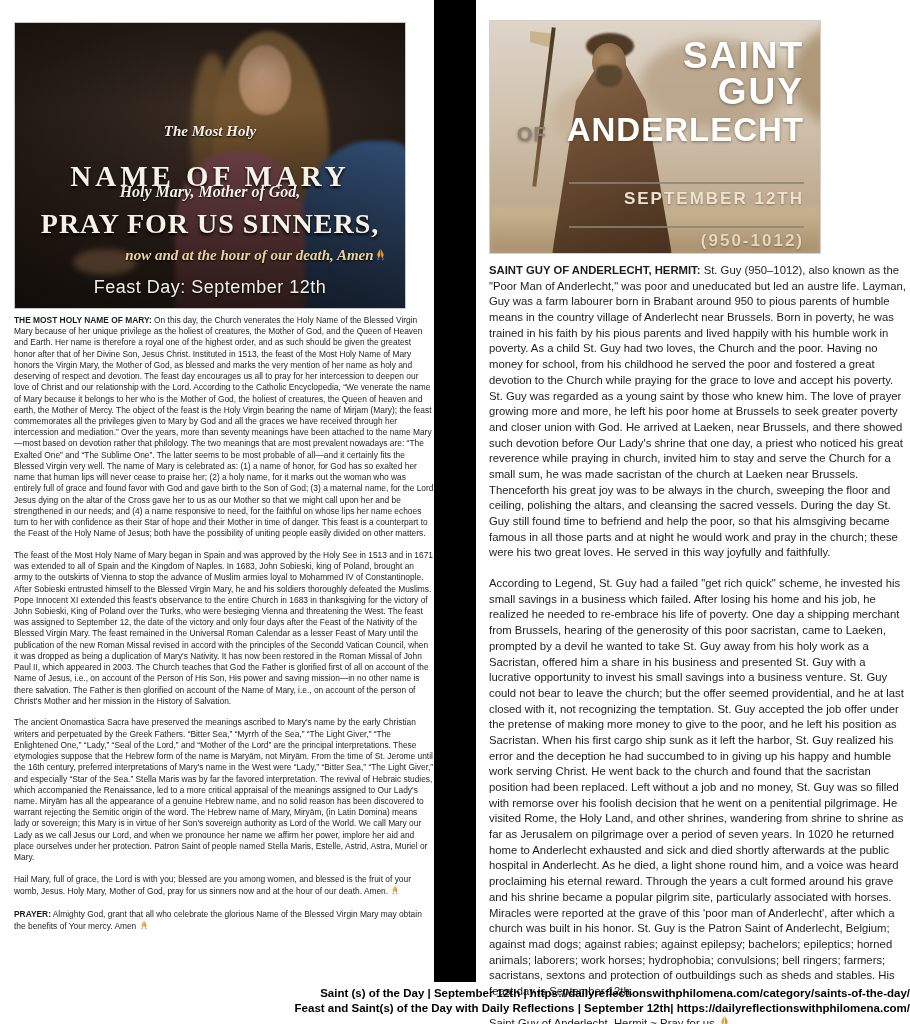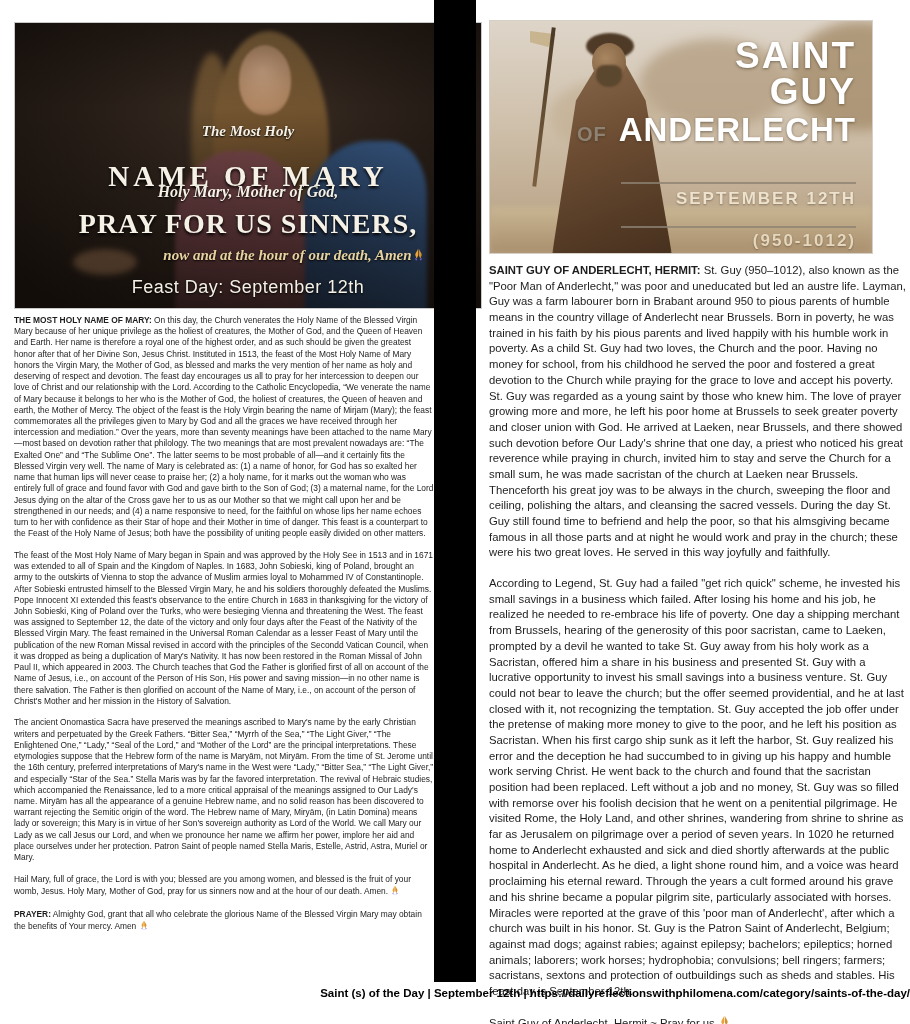--- a/index.html
+++ b/index.html
@@ -8,21 +8,21 @@
     font-family:"Liberation Sans",sans-serif;overflow:hidden;
     -webkit-font-smoothing:antialiased;
   }
   
   .left-col{position:absolute;left:14px;top:22px;width:420px;}
   .right-col{position:absolute;left:489px;top:20px;width:418px;}
   .divider-bar{position:absolute;left:434px;top:0;width:42px;height:982px;background:#000;}
 
   
   .poster-mary{
-    position:relative;width:468px;height:287px;overflow:hidden;
+    position:relative;width:392px;height:287px;overflow:hidden;
     background:radial-gradient(ellipse 340px 240px at 52% 30%, #3a2d24 0%, #241b15 55%, #150f0b 100%);
     border:1px solid #c9c9c9;box-sizing:border-box;text-align:center;
   }
   .m-art{position:absolute;inset:0;}
   .m-hair{position:absolute;left:198px;top:8px;width:116px;height:215px;border-radius:48% 52% 42% 46%;
     background:linear-gradient(175deg,#8a6a40 0%,#6d4f2c 45%,#3a2a18 100%);filter:blur(2px);}
   .m-hair2{position:absolute;left:176px;top:30px;width:42px;height:170px;border-radius:50%;
     background:linear-gradient(#7c5d37,#40301c);filter:blur(3px);}
   .m-face{position:absolute;left:224px;top:22px;width:52px;height:70px;border-radius:50% 50% 46% 46%;
     background:radial-gradient(circle at 45% 38%,#cfa786 0%,#b08662 70%,#8a6648 100%);filter:blur(1px);}
@@ -41,21 +41,21 @@
   .pm-sub3{top:224px;font:italic bold 15px "Liberation Serif",serif;color:#e7d3a0;text-shadow:0 1px 2px #000;padding-left:46px;}
   .pm-feast{top:254px;font-weight:normal;font-size:18px;letter-spacing:.5px;text-shadow:0 1px 2px #000;}
 
   
   .article-left{margin-top:6px;font-size:8.4px;line-height:1.335;color:#1d1d1d;}
   .article-left p{margin:0 0 10.5px 0;}
   .lead{font-weight:bold;}
 
   
   .poster-guy{
-    position:relative;width:384px;height:234px;overflow:hidden;box-sizing:border-box;
+    position:relative;width:332px;height:234px;overflow:hidden;box-sizing:border-box;
     background:linear-gradient(180deg,#ded5c9 0%,#cfc0ab 45%,#bfab90 78%,#b7a185 100%);
     border:1px solid #d6cfc6;
   }
   .g-tree{position:absolute;border-radius:50%;filter:blur(6px);}
   .g-t1{left:150px;top:18px;width:150px;height:90px;background:#b5a084;opacity:.8;}
   .g-t2{left:300px;top:0;width:140px;height:110px;background:#a8906f;opacity:.85;}
   .g-t3{left:60px;top:60px;width:110px;height:70px;background:#c3b094;opacity:.7;}
   .g-ground{position:absolute;left:0;bottom:0;width:100%;height:46px;background:linear-gradient(#c9b693,#a98f6d);filter:blur(3px);}
   .g-staff{position:absolute;left:52px;top:6px;width:4px;height:160px;background:linear-gradient(#4a3a26,#7a5f40);transform:rotate(7deg);}
   .g-flag{position:absolute;left:40px;top:10px;width:26px;height:16px;background:#c8b58f;clip-path:polygon(0 0,100% 20%,70% 100%,0 70%);}
@@ -63,21 +63,21 @@
     clip-path:polygon(42% 0,58% 0,78% 22%,100% 100%,0 100%,20% 22%);
     background:linear-gradient(160deg,#8a6a4c 0%,#6b4c32 45%,#46301e 100%);filter:blur(1px);}
   .g-head{position:absolute;left:102px;top:22px;width:34px;height:38px;border-radius:50%;
     background:radial-gradient(circle at 40% 40%,#a88661,#7a5a3c);}
   .g-hair{position:absolute;left:96px;top:12px;width:48px;height:26px;border-radius:50%;background:#4e3a26;filter:blur(1px);}
   .g-beard{position:absolute;left:106px;top:44px;width:26px;height:22px;border-radius:40% 40% 60% 60%;background:#5b462e;filter:blur(1px);}
   .pg-text{position:absolute;right:16px;text-align:right;color:#ffffff;}
   .pg-saint{top:16px;font-weight:bold;font-size:37px;letter-spacing:2px;line-height:1;text-shadow:0 1px 3px rgba(60,45,30,.55);}
   .pg-guy{top:52px;font-weight:bold;font-size:37px;letter-spacing:2px;line-height:1;text-shadow:0 1px 3px rgba(60,45,30,.55);}
   .pg-ander{top:92px;font-weight:bold;font-size:33px;letter-spacing:1px;line-height:1;text-shadow:0 1px 3px rgba(60,45,30,.55);}
-  .pg-of{font-size:20px;color:#8e8273;margin-right:12px;font-weight:bold;}
+  .pg-of{font-size:20px;color:#8e8273;margin-right:20px;font-weight:bold;}
   .pg-pray{top:135px;font-weight:bold;font-size:20px;letter-spacing:2px;color:#c9a45c;text-shadow:0 1px 2px rgba(60,45,30,.4);}
   .pg-rule{position:absolute;right:16px;width:235px;height:2px;background:#8d8273;opacity:.8;}
   .pg-r1{top:161px;}
   .pg-r2{top:205px;}
   .pg-date{top:168px;font-weight:bold;font-size:17px;letter-spacing:2px;color:#ede2cd;text-shadow:0 1px 2px rgba(60,45,30,.4);margin-left:16px;}
   .pg-years{top:210px;font-weight:bold;font-size:17px;letter-spacing:2px;color:#e5d7bd;text-shadow:0 1px 2px rgba(60,45,30,.4);text-align:right;}
 
   
   .article-right{margin-top:9px;font-size:11.3px;line-height:1.39;color:#1d1d1d;}
   .article-right p{margin:0 0 15px 0;}
@@ -169,13 +169,14 @@
             <path d="M11.4 1.5 C9.4 6.2 6.6 8.6 6 12.8 L8.6 20 L11.4 13.6 Z" fill="#e8a33d"></path>
             <path d="M12.6 1.5 C14.6 6.2 17.4 8.6 18 12.8 L15.4 20 L12.6 13.6 Z" fill="#d8902c"></path>
             <path d="M6.2 19.4 L9 22.4" stroke="#7b5bd6" stroke-width="2.2"></path>
             <path d="M17.8 19.4 L15 22.4" stroke="#7b5bd6" stroke-width="2.2"></path>
           </svg></span></p>
   </div>
 </div>
 
 <div class="footer">
   <div>Saint (s) of the Day | September 12th | https://dailyreflectionswithphilomena.com/category/saints-of-the-day/</div>
+  <div>Feast and Saint(s) of the Day with Daily Reflections | September 12th| https://dailyreflectionswithphilomena.com/</div>
 </div>
 
 </body></html>

